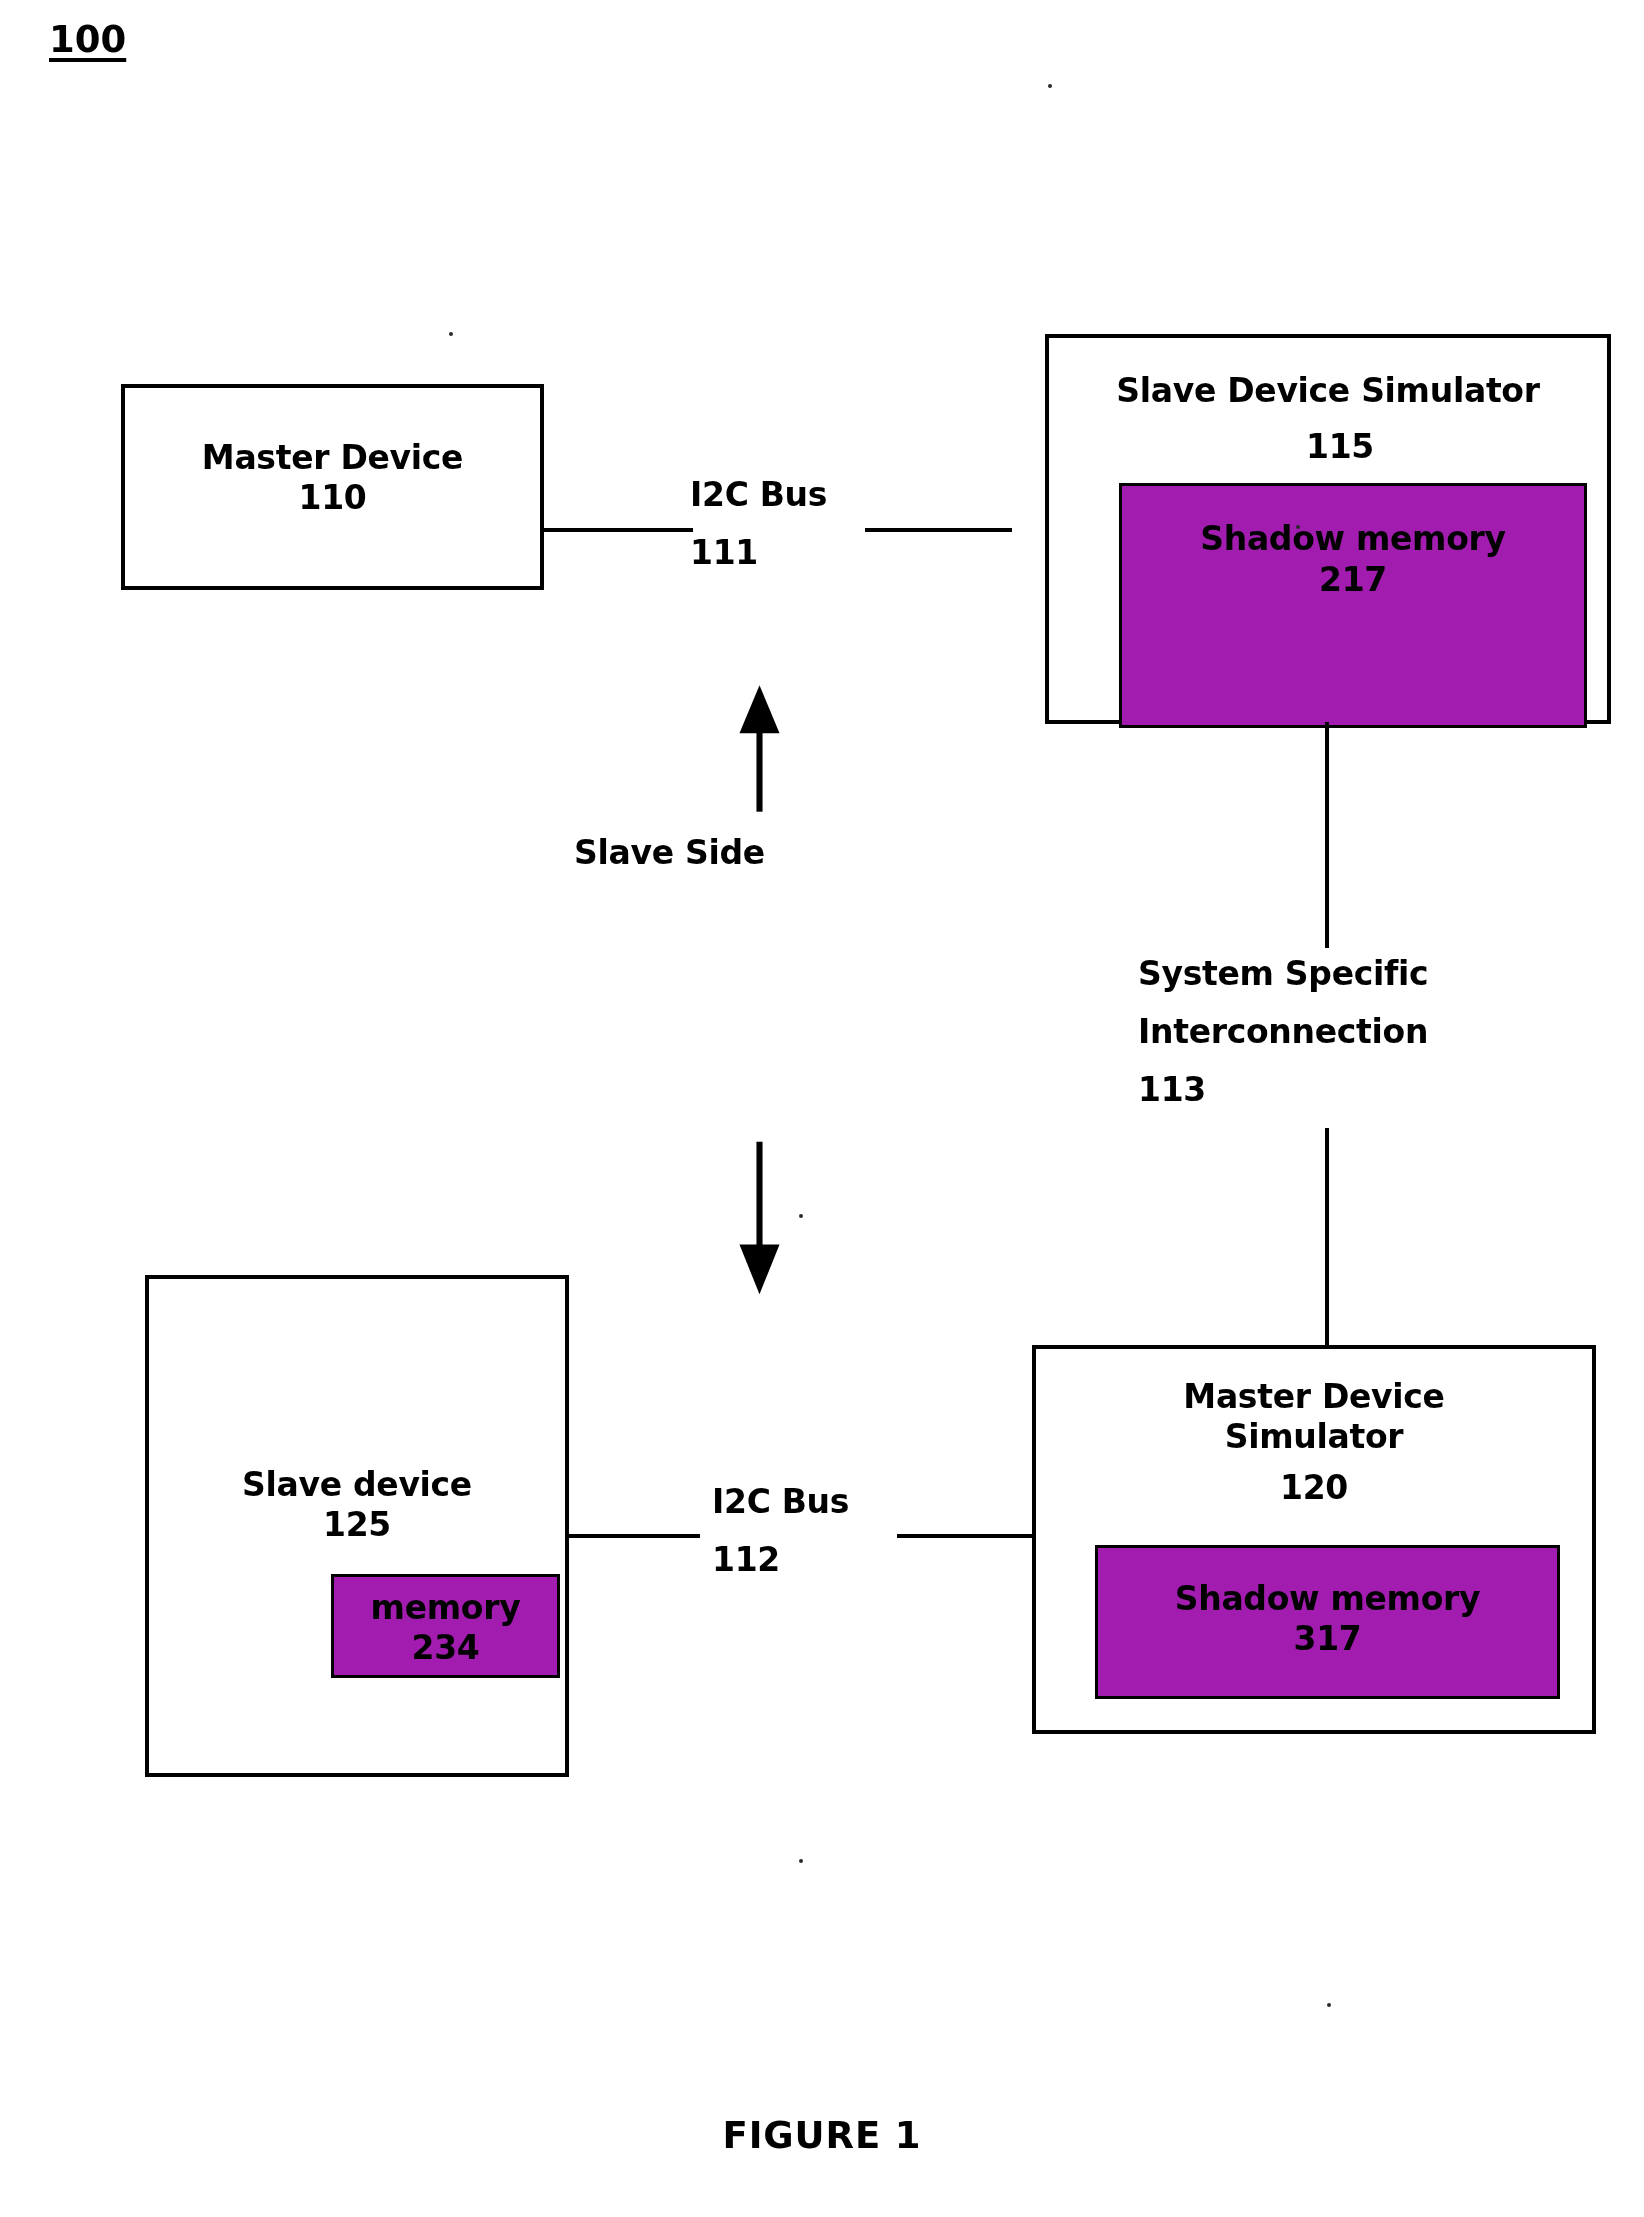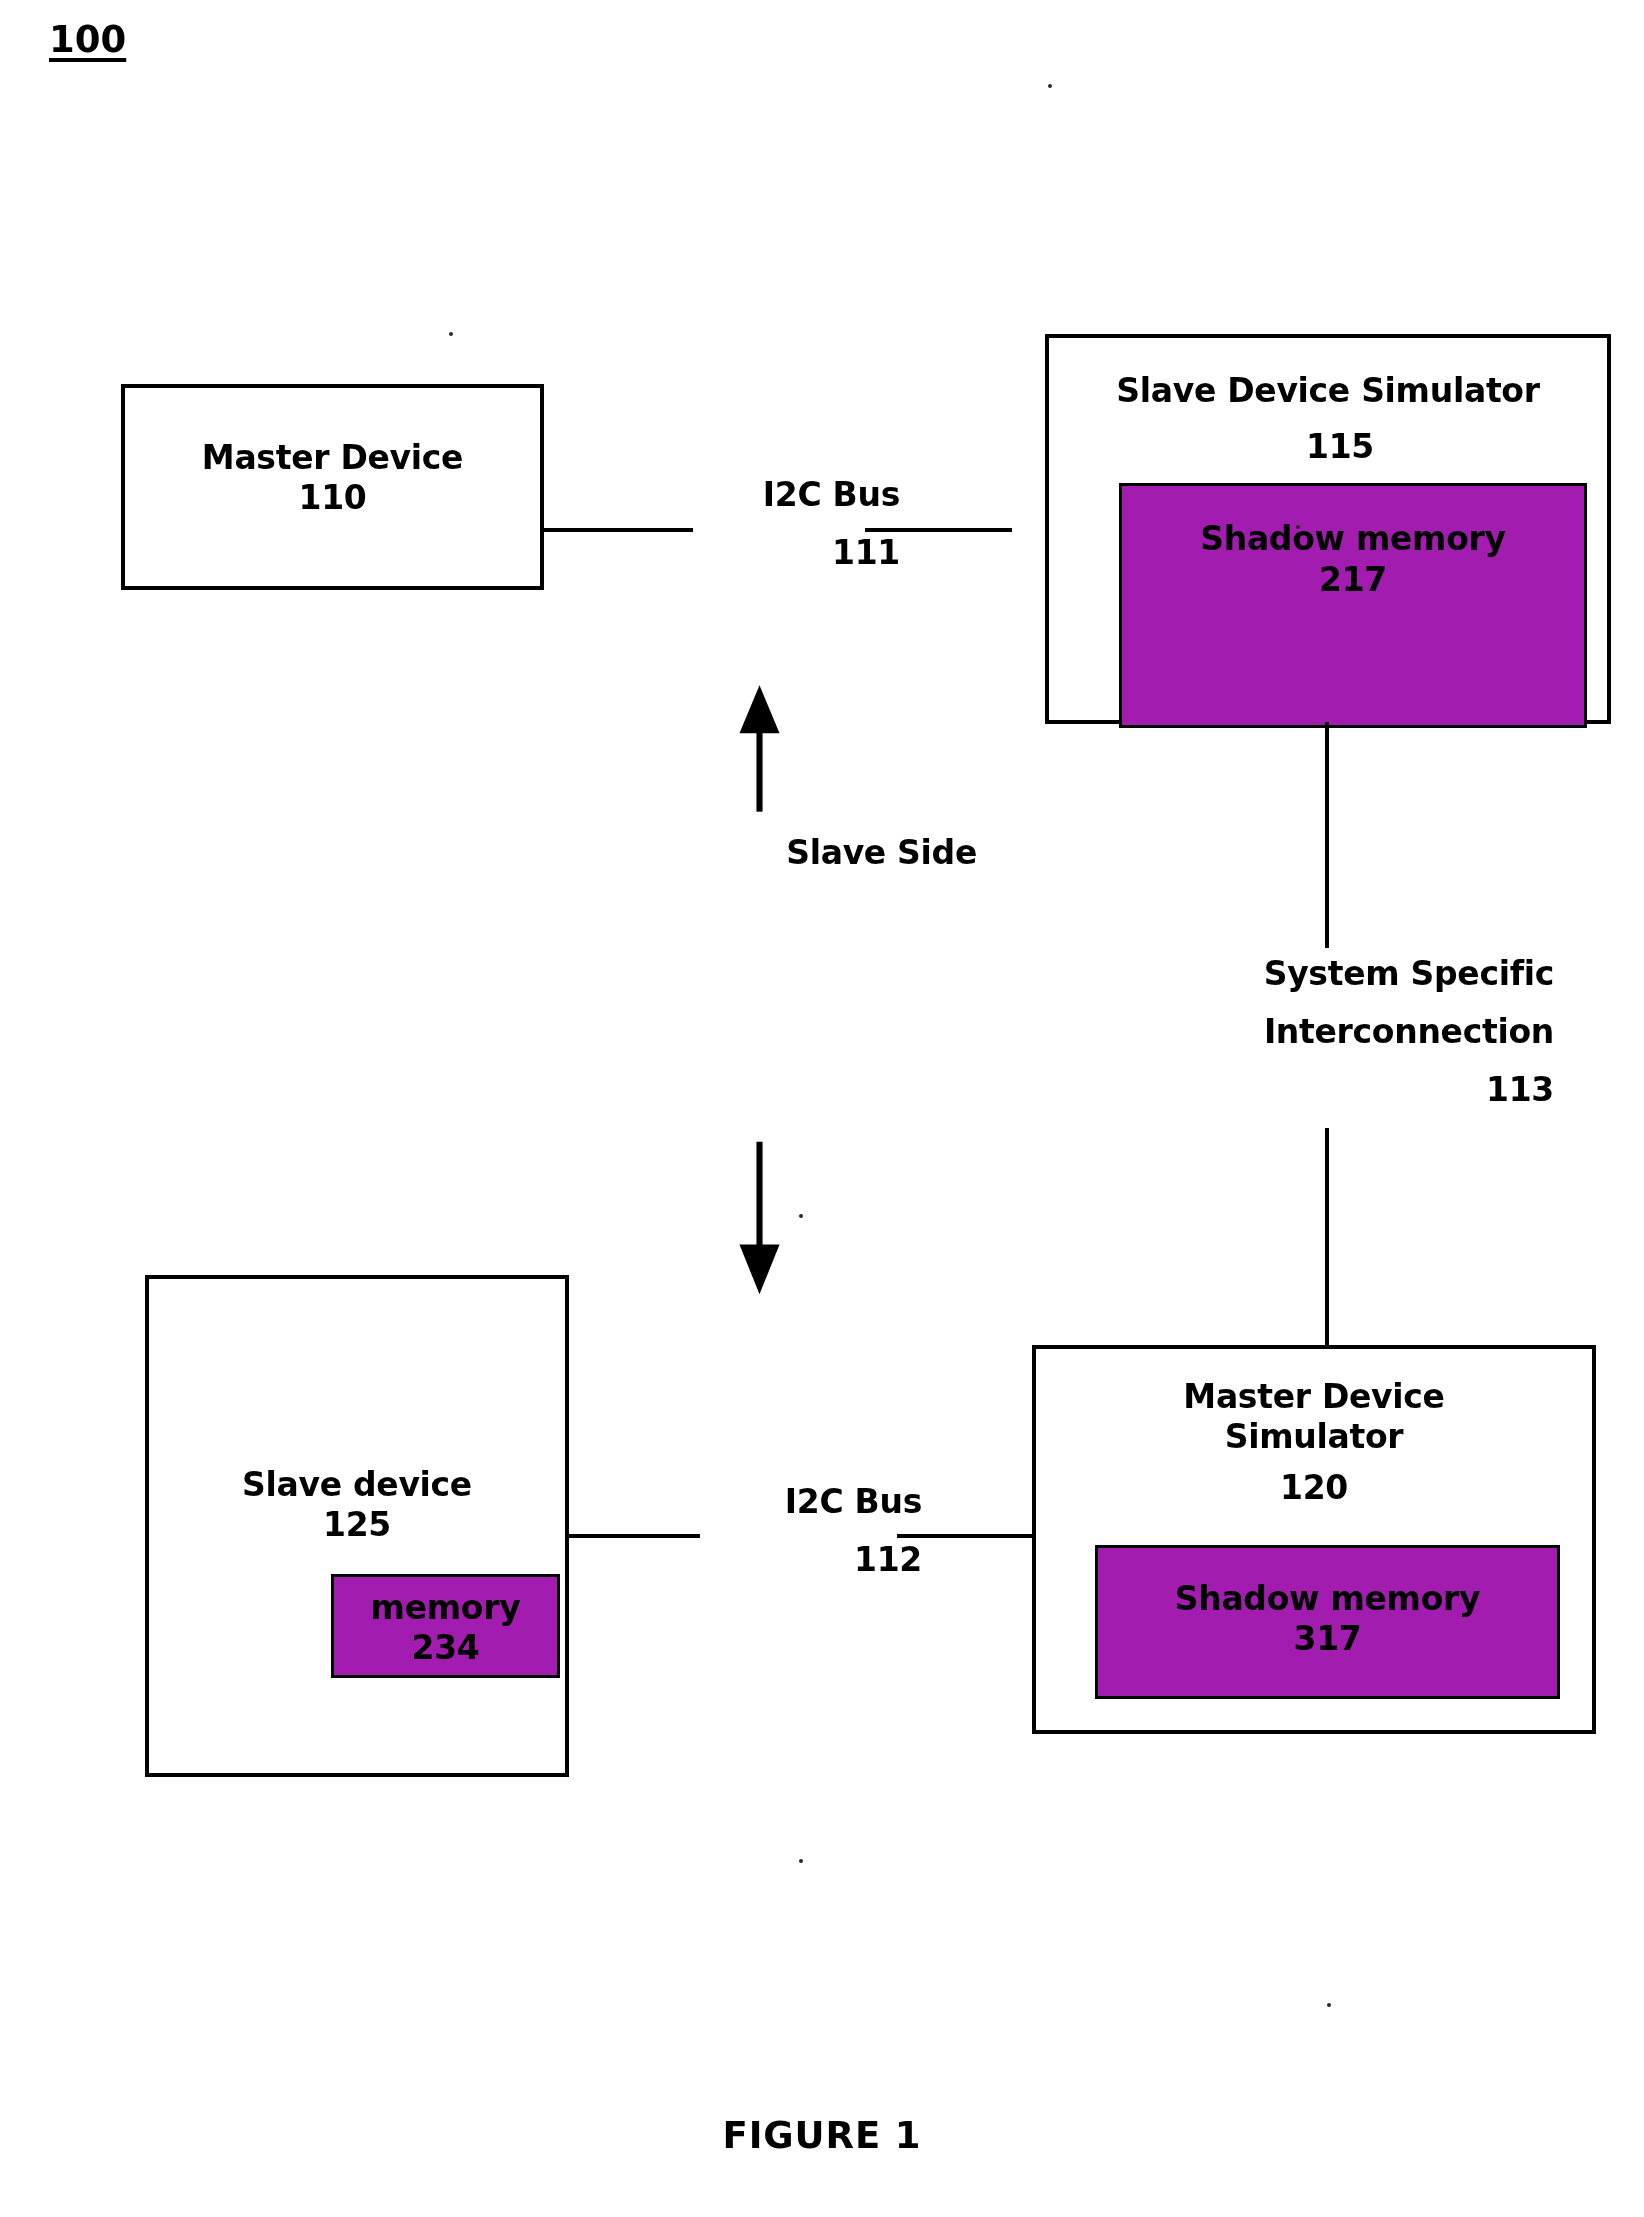--- a/index.html
+++ b/index.html
@@ -55,26 +55,27 @@
     letter-spacing: -0.3px;
   }
 
   
   .hline { background: #000000; height: 4.4px; }
   .vline { background: #000000; width: 4.4px; }
 
   
   .flabel {
     position: absolute;
-    text-align: right;
+    text-align: left;
     font-size: 33px;
     font-weight: bold;
     line-height: 1.25;
     letter-spacing: -0.3px;
     white-space: pre-line;
+    margin-left: 36px;
   }
 
   
   .arrow-svg { position: absolute; }
 
   
   #caption {
     left: 0;
     right: 0;
     top: 2114px;

